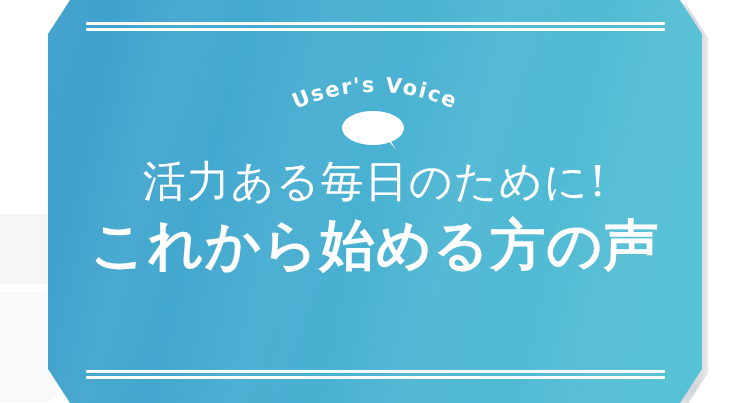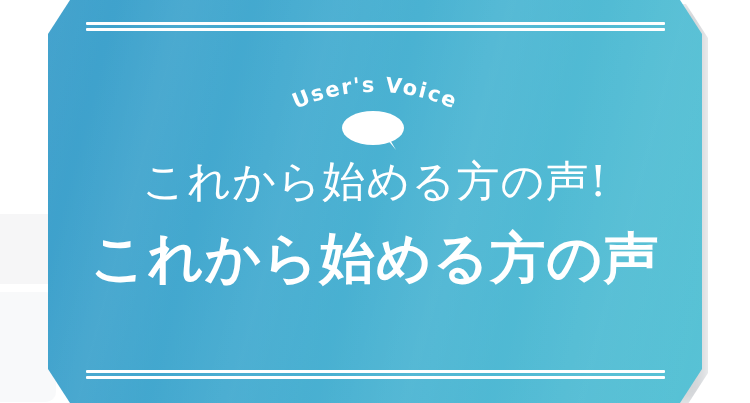--- a/index.html
+++ b/index.html
@@ -125,21 +125,20 @@
     letter-spacing: 1px;
     font-weight: 400;
     padding-bottom: 6px;
   }
   .headline .line2 {
     display: block;
     font-size: 55px;
     letter-spacing: 1px;
     font-weight: 700;
     padding-top: 8px;
-    margin-top: 13px;
   }
 </style>
 </head>
 <body>
 
 <div id="stage">
 
   <div class="bg-blob b1"></div>
   <div class="bg-blob b2"></div>
 
@@ -164,21 +163,21 @@
     </div>
 
     <div class="bubble">
       <svg viewBox="0 0 68 40" aria-hidden="true">
         <ellipse cx="32" cy="18" rx="31" ry="17" fill="#ffffff"></ellipse>
         <path d="M 46 29 L 55 40 L 48 28 Z" fill="#ffffff"></path>
       </svg>
     </div>
 
     <div class="headline">
-      <span class="line1">これから始める方の声!</span>
+      <span class="line1">活力ある毎日のために!</span>
       <span class="line2">これから始める方の声</span>
     </div>
 
     <div class="rule-group bottom">
       <div class="rule"></div>
       <div class="rule"></div>
     </div>
 
   </div>
 </div>

